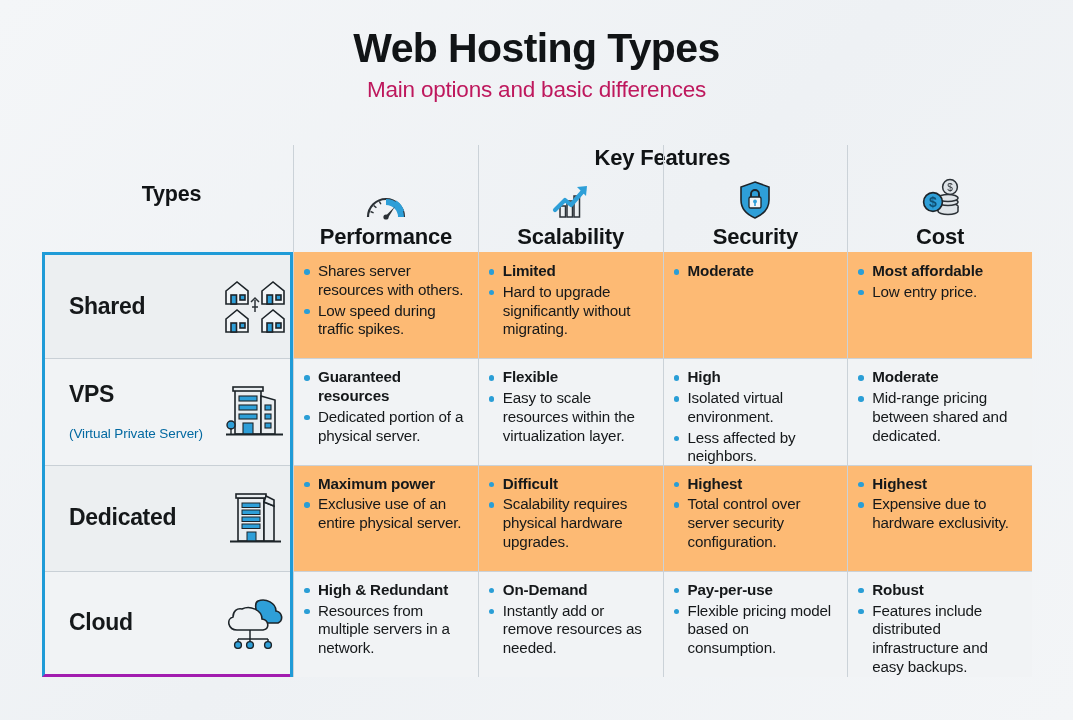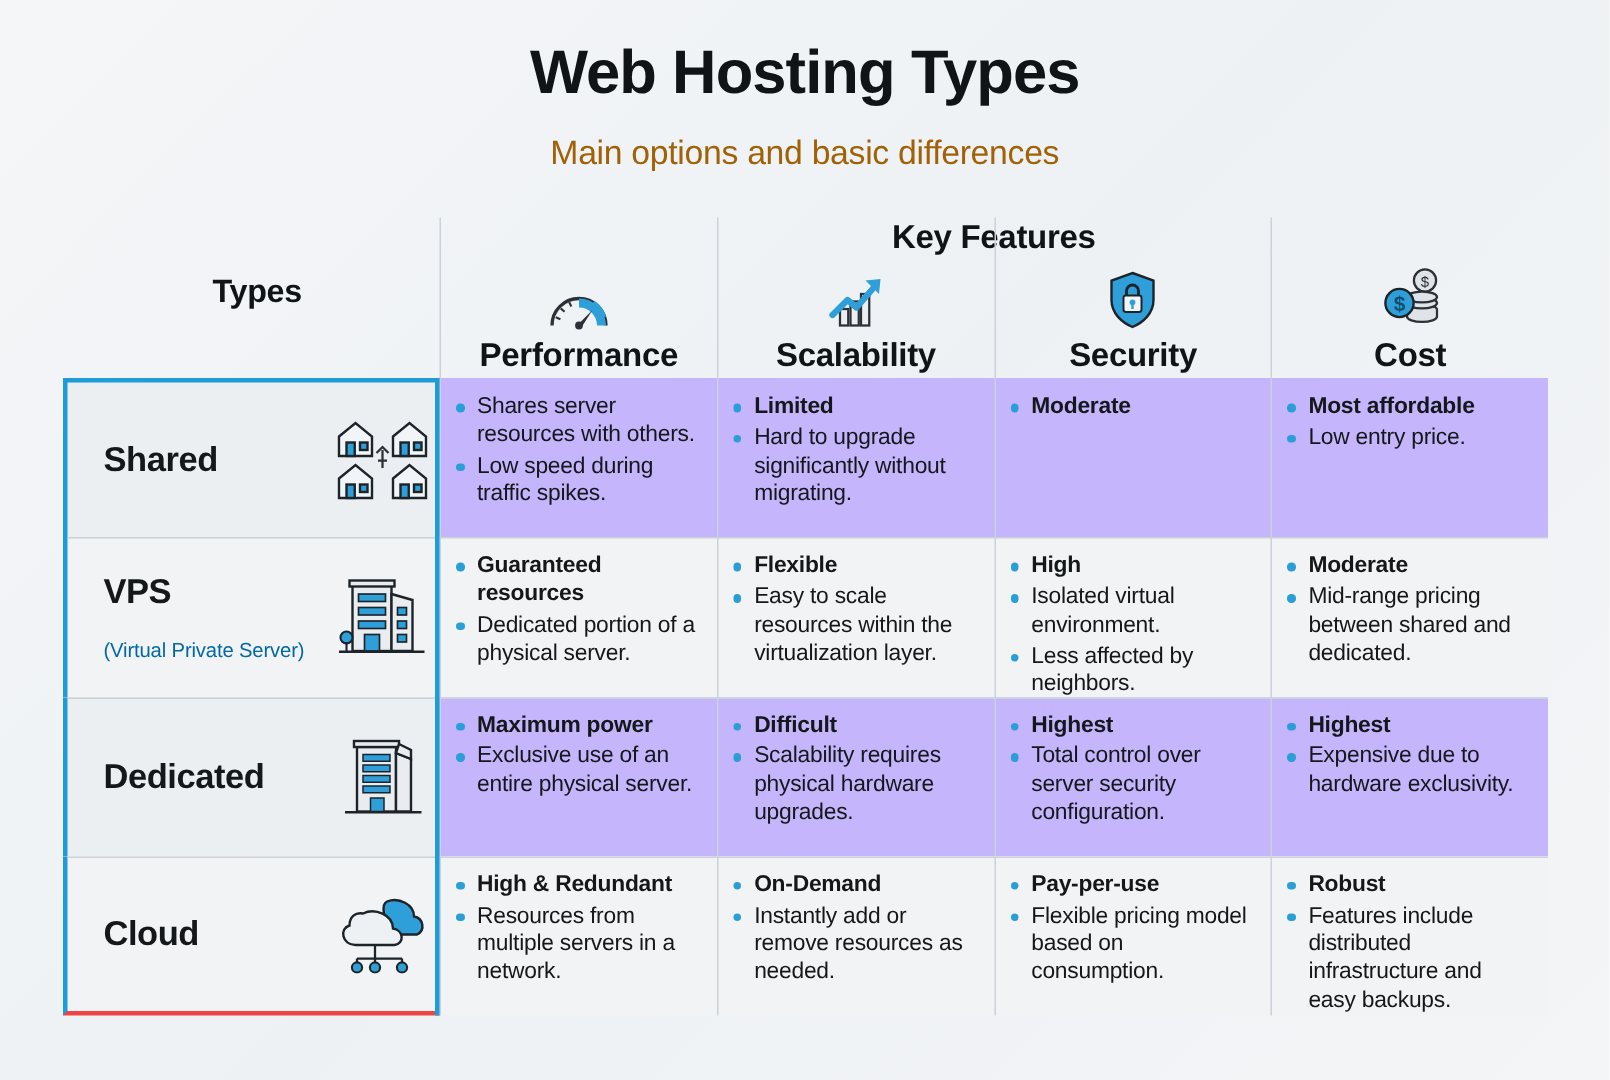--- a/index.html
+++ b/index.html
@@ -24,22 +24,22 @@
   .title {
     font-size: 41px;
     font-weight: bold;
     letter-spacing: -0.6px;
     color: #111416;
     line-height: 1.08;
   }
   .subtitle {
     font-size: 22.5px;
     font-weight: normal;
-    color: #a16207;
-    margin-top: 19px;
+    color: #be185d;
+    margin-top: 7px;
     letter-spacing: -0.2px;
   }
 
   
   .board {
     position: absolute;
     left: 42px;
     top: 140px;
     width: 990px;
     height: 540px;
@@ -118,21 +118,21 @@
     left: 0;
     top: 112px;
     width: 990px;
     height: 425px;
   }
   .row {
     display: flex;
     height: 106.25px;
     position: relative;
   }
-  .row.shaded .cells { background: #c4b5fd; }
+  .row.shaded .cells { background: #fdba74; }
   .row.plain  .cells { background: #f1f3f5; }
 
   .type-cell {
     width: 251px;
     box-sizing: border-box;
     display: flex;
     align-items: center;
     justify-content: space-between;
     padding: 0 2px 0 24px;
     border-left: 3px solid #1f9bd7;
@@ -142,21 +142,21 @@
   }
   .row.shaded .type-cell { background: #eceff1; }
   .row:not(:first-child) .type-cell::before {
     content: "";
     position: absolute;
     left: 0; right: 0; top: 0;
     height: 1px;
     background: #c9d0d6;
   }
   .row:first-child .type-cell { border-top: 3px solid #1f9bd7; }
-  .row:last-child  .type-cell { border-bottom: 3px solid #ef4444; }
+  .row:last-child  .type-cell { border-bottom: 3px solid #a21caf; }
 
   .type-text { display: flex; flex-direction: column; }
   .type-name {
     font-size: 23px;
     font-weight: bold;
     color: #15181a;
     letter-spacing: -0.3px;
     line-height: 1.1;
   }
   .type-sub {

